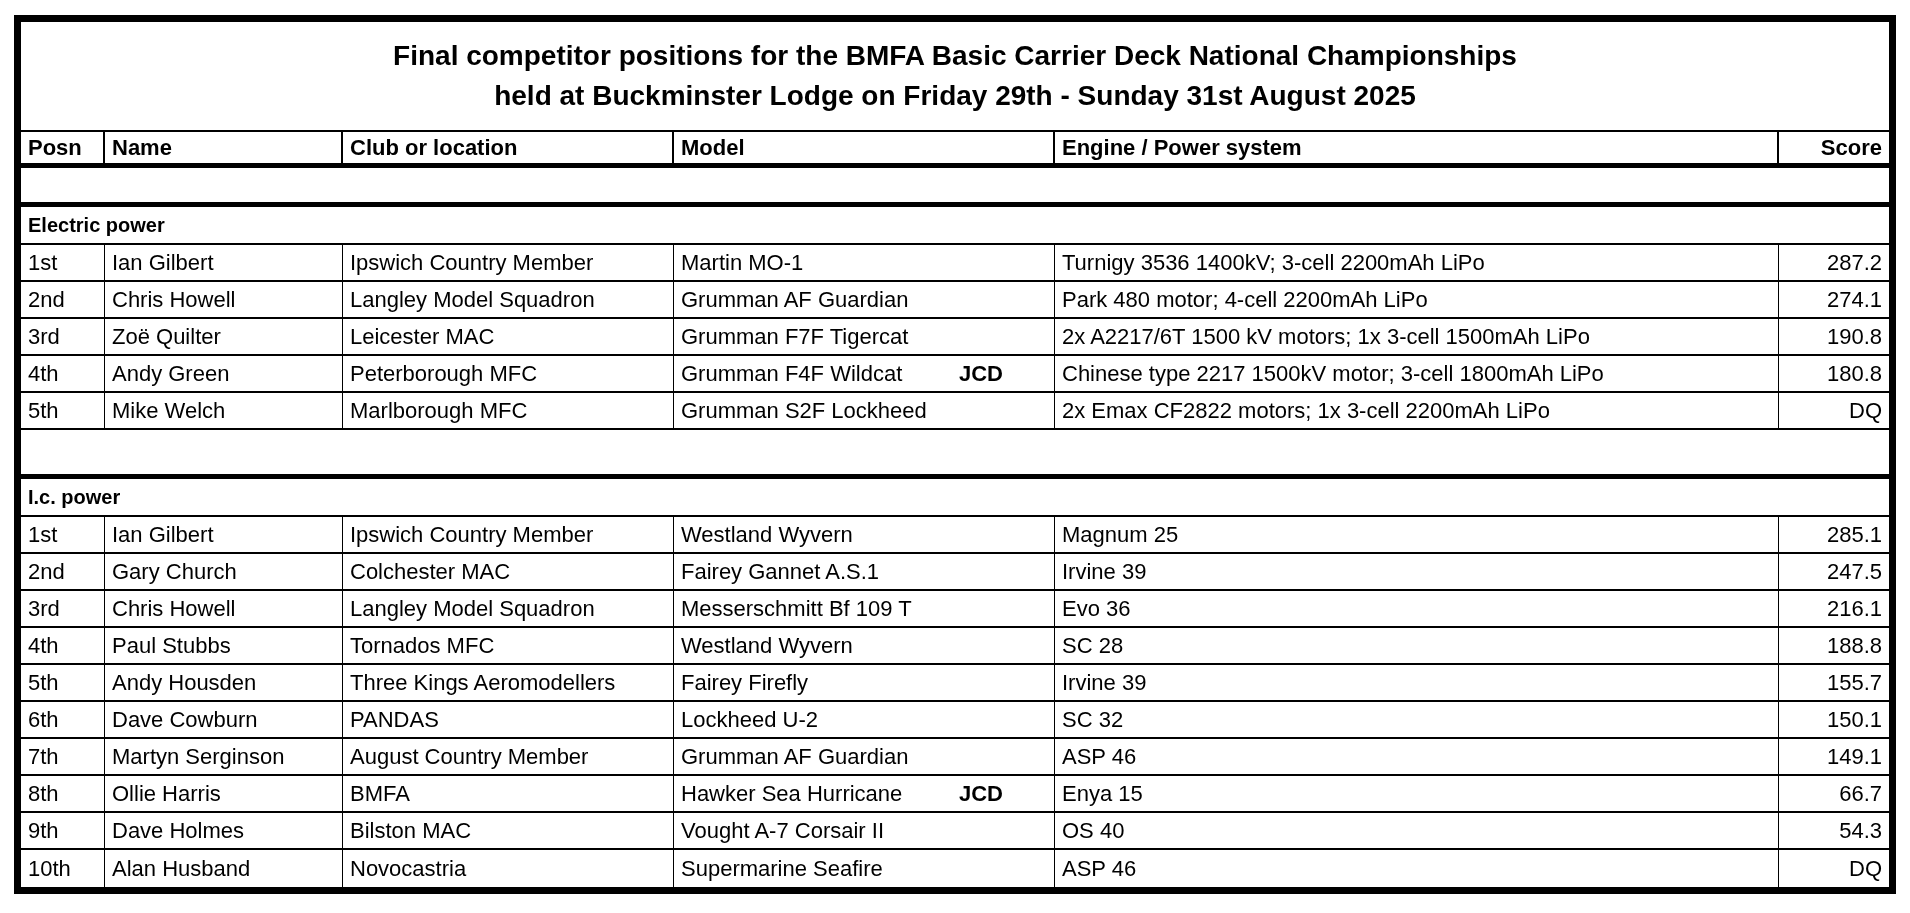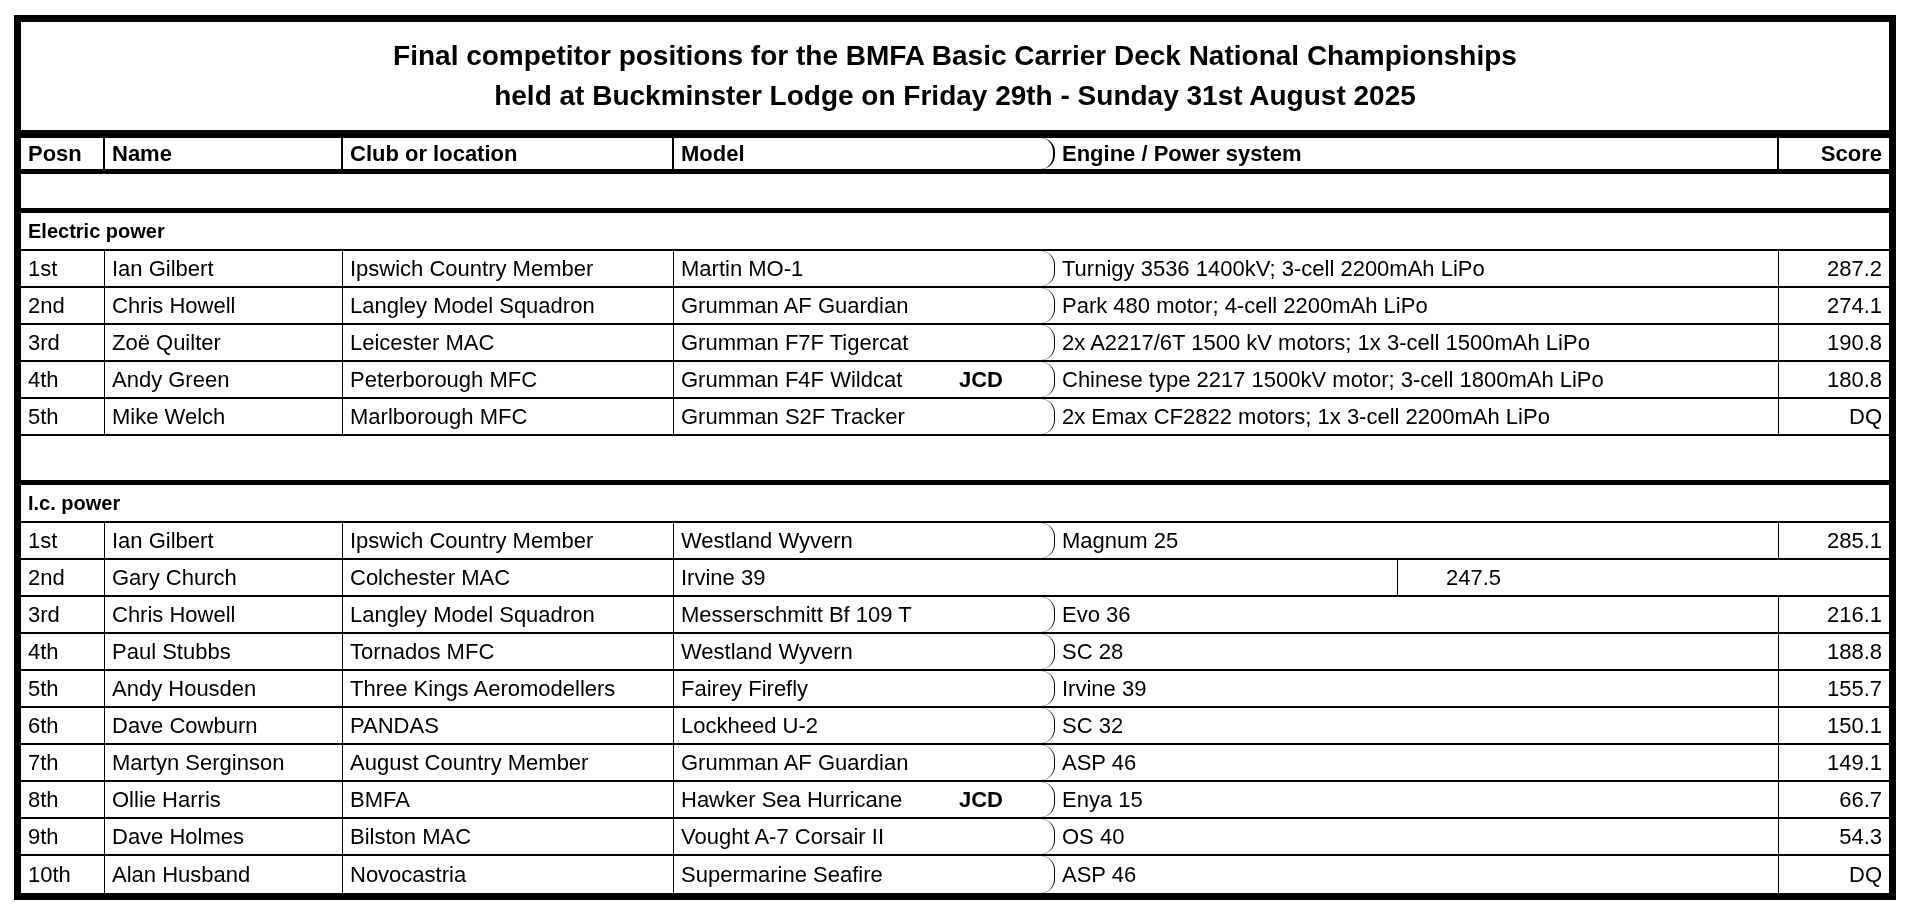--- a/index.html
+++ b/index.html
@@ -19,21 +19,21 @@
     position: absolute;
     left: 14px;
     top: 15px;
     width: 1882px;
     box-sizing: border-box;
     border: 7px solid #000;
     background: #fff;
   }
   .title-block {
     height: 108px;
-    border-bottom: 8px solid #000000;
+    border-bottom: 2px solid #000000;
     display: flex;
     flex-direction: column;
     justify-content: center;
     align-items: center;
     gap: 9px;
     font-weight: bold;
     font-size: 28px;
     line-height: 1.1;
   }
   .header-row {
@@ -77,21 +77,21 @@
   }
   .row {
     display: flex;
     height: 35px;
     border-bottom: 2px solid #000;
   }
   .row .cell { border-right: 1.5px solid #000; }
   .row .cell:last-child { border-right: none; }
   .sections > section:last-child .row:last-child { border-bottom: none; height: 37px; }
 
-  .c-model { justify-content: space-between; border-radius: 14px; }
+  .c-model { justify-content: space-between; }
   .jcd {
     font-weight: bold;
     padding-right: 44px;
   }
 </style>
 </head>
 <body>
 
 <div class="sheet">
 
@@ -162,21 +162,21 @@
     </div>
     <div class="cell c-engine">Chinese type 2217 1500kV motor; 3-cell 1800mAh LiPo</div>
     <div class="cell c-score">180.8</div>
   </div>
 
   <div class="row">
     <div class="cell c-posn">5th</div>
     <div class="cell c-name">Mike Welch</div>
     <div class="cell c-club">Marlborough MFC</div>
     <div class="cell c-model">
-      <span>Grumman S2F Tracker</span>
+      <span>Grumman S2F Lockheed</span>
       <span class="jcd"></span>
     </div>
     <div class="cell c-engine">2x Emax CF2822 motors; 1x 3-cell 2200mAh LiPo</div>
     <div class="cell c-score">DQ</div>
   </div>
 </div>
   </section>
 
   <section class="section">
     <div class="section-gap"></div>
@@ -193,20 +193,24 @@
       <span class="jcd"></span>
     </div>
     <div class="cell c-engine">Magnum 25</div>
     <div class="cell c-score">285.1</div>
   </div>
 
   <div class="row">
     <div class="cell c-posn">2nd</div>
     <div class="cell c-name">Gary Church</div>
     <div class="cell c-club">Colchester MAC</div>
+    <div class="cell c-model">
+      <span>Fairey Gannet A.S.1</span>
+      <span class="jcd"></span>
+    </div>
     <div class="cell c-engine">Irvine 39</div>
     <div class="cell c-score">247.5</div>
   </div>
 
   <div class="row">
     <div class="cell c-posn">3rd</div>
     <div class="cell c-name">Chris Howell</div>
     <div class="cell c-club">Langley Model Squadron</div>
     <div class="cell c-model">
       <span>Messerschmitt Bf 109 T</span>

